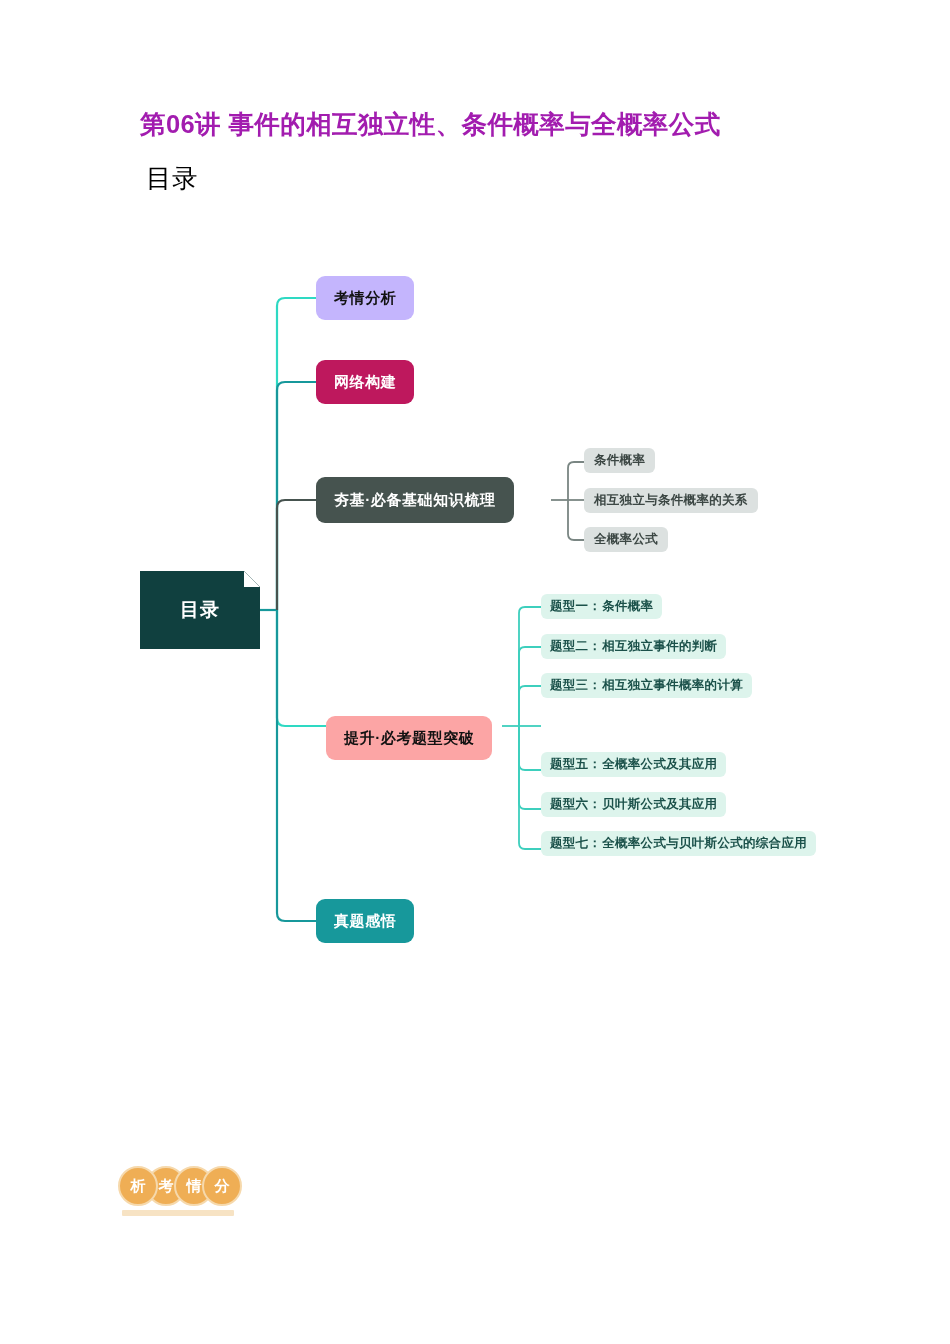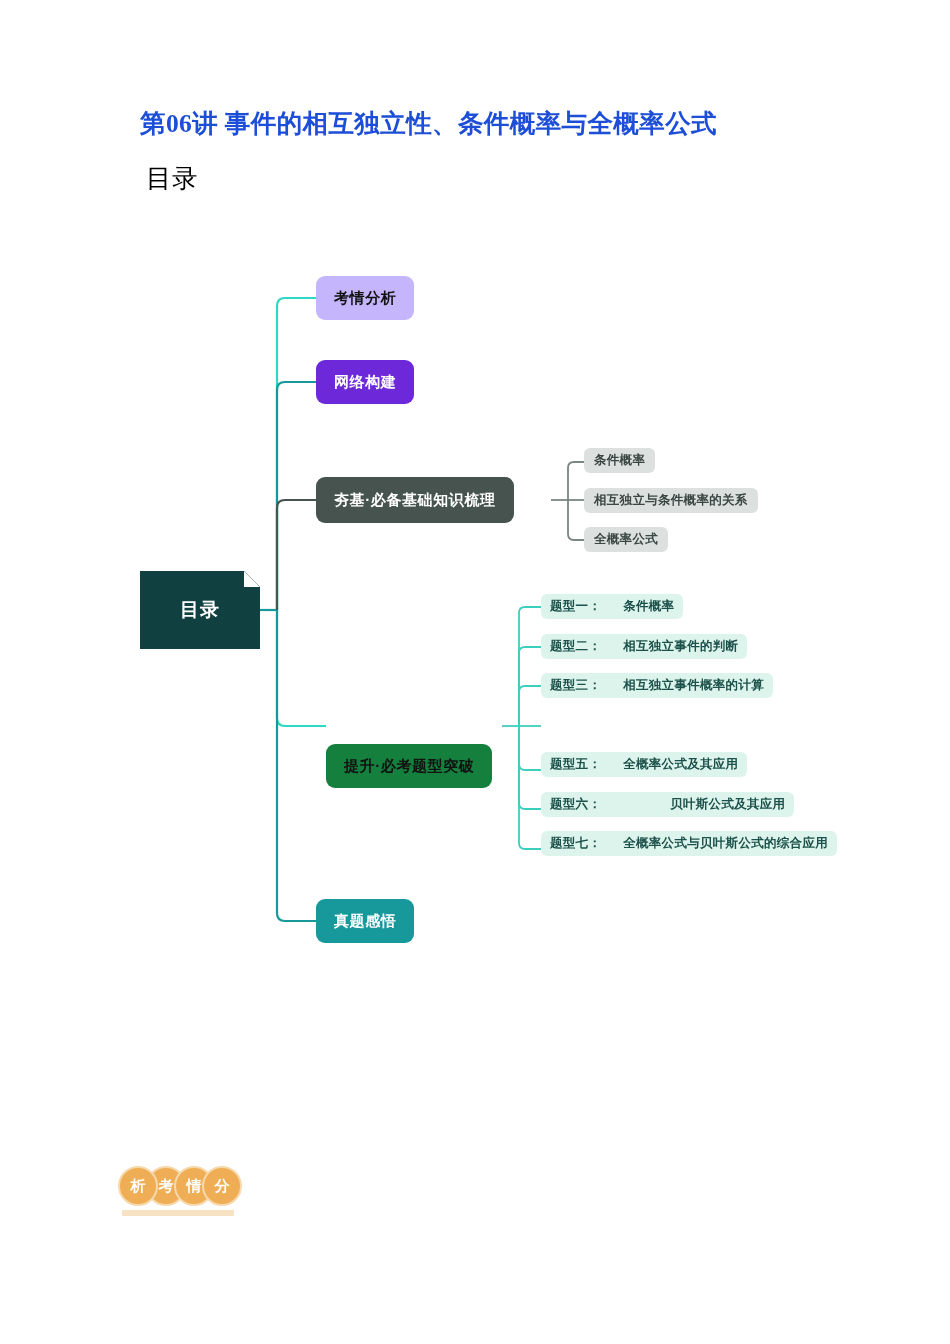--- a/index.html
+++ b/index.html
@@ -16,24 +16,24 @@
   }
 
   
   #doc-header {
     position: absolute;
     left: 140px;
     top: 108px;
     width: 700px;
   }
   #doc-title {
-    font-family: Liberation Serif, serif;
+    font-family: Liberation Sans, sans-serif;
     font-size: 25.5px;
     font-weight: 700;
-    color: #1d4ed8;
+    color: #a21caf;
     letter-spacing: 0.4px;
     line-height: 1.28;
     white-space: nowrap;
   }
   #doc-subtitle {
     font-family: "Liberation Serif", "DejaVu Serif", serif;
     font-size: 25.5px;
     font-weight: 400;
     color: #000000;
     letter-spacing: 0.4px;
@@ -93,23 +93,23 @@
   
   .node-l1 {
     border-radius: 9px;
     font-size: 15px;
     font-weight: 700;
     padding: 0 18px;
     height: 44px;
     letter-spacing: 0.6px;
   }
   #node-kqfx { left: 316px; top: 276px; background: #c4b5fd; color: #111111; }
-  #node-wlgj { left: 316px; top: 360px; background: #6d28d9; color: #ffffff; }
+  #node-wlgj { left: 316px; top: 360px; background: #be185d; color: #ffffff; }
   #node-hj   { left: 316px; top: 477px; background: #46534F; color: #ffffff; height: 46px; }
-  #node-ts   { left: 326px; top: 744px; background: #15803d; color: #111111; }
+  #node-ts   { left: 326px; top: 716px; background: #fca5a5; color: #111111; }
   #node-zt   { left: 316px; top: 899px; background: #17989B; color: #ffffff; }
 
   
   .node-l2-gray {
     background: #DCE1E0;
     color: #3C4744;
     border-radius: 6px;
     font-size: 12.5px;
     font-weight: 700;
     height: 25px;
@@ -121,21 +121,21 @@
   .node-l2-mint {
     background: #DDF4EC;
     color: #1B514A;
     border-radius: 6px;
     font-size: 12.5px;
     font-weight: 700;
     height: 25px;
     padding: 0 9px;
     letter-spacing: 0.3px;
   }
-  .tx-label { margin-right: 22px; }
+  .tx-label { margin-right: 1px; }
 
   
   #section-badge {
     position: absolute;
     left: 118px;
     top: 1166px;
     width: 122px;
     height: 52px;
   }
   #badge-underline {
@@ -251,21 +251,21 @@
     <span>相互独立事件的判断</span>
   </div>
   <div class="node node-l2-mint" style="left:541px; top:673px;">
     <span class="tx-label">题型三：</span>
     <span>相互独立事件概率的计算</span>
   </div>
   <div class="node node-l2-mint" style="left:541px; top:752px;">
     <span class="tx-label">题型五：</span>
     <span>全概率公式及其应用</span>
   </div>
-  <div class="node node-l2-mint" style="left:541px; top:792px;gap:47px;">
+  <div class="node node-l2-mint" style="left:541px; top:792px;">
     <span class="tx-label">题型六：</span>
     <span>贝叶斯公式及其应用</span>
   </div>
   <div class="node node-l2-mint" style="left:541px; top:831px;justify-content:flex-end;">
     <span class="tx-label">题型七：</span>
     <span>全概率公式与贝叶斯公式的综合应用</span>
   </div>
 
 </div>
 

